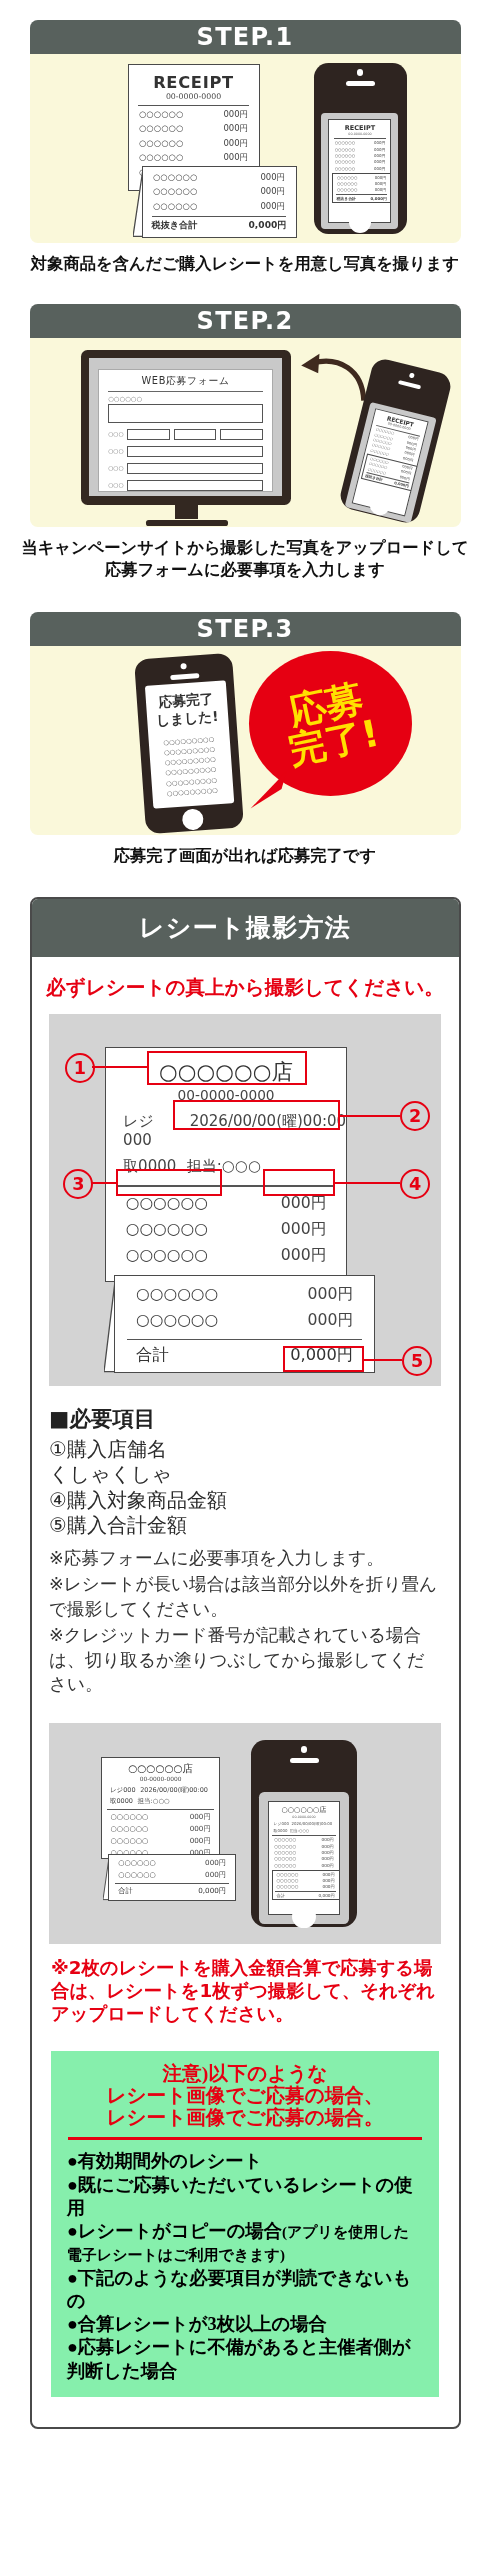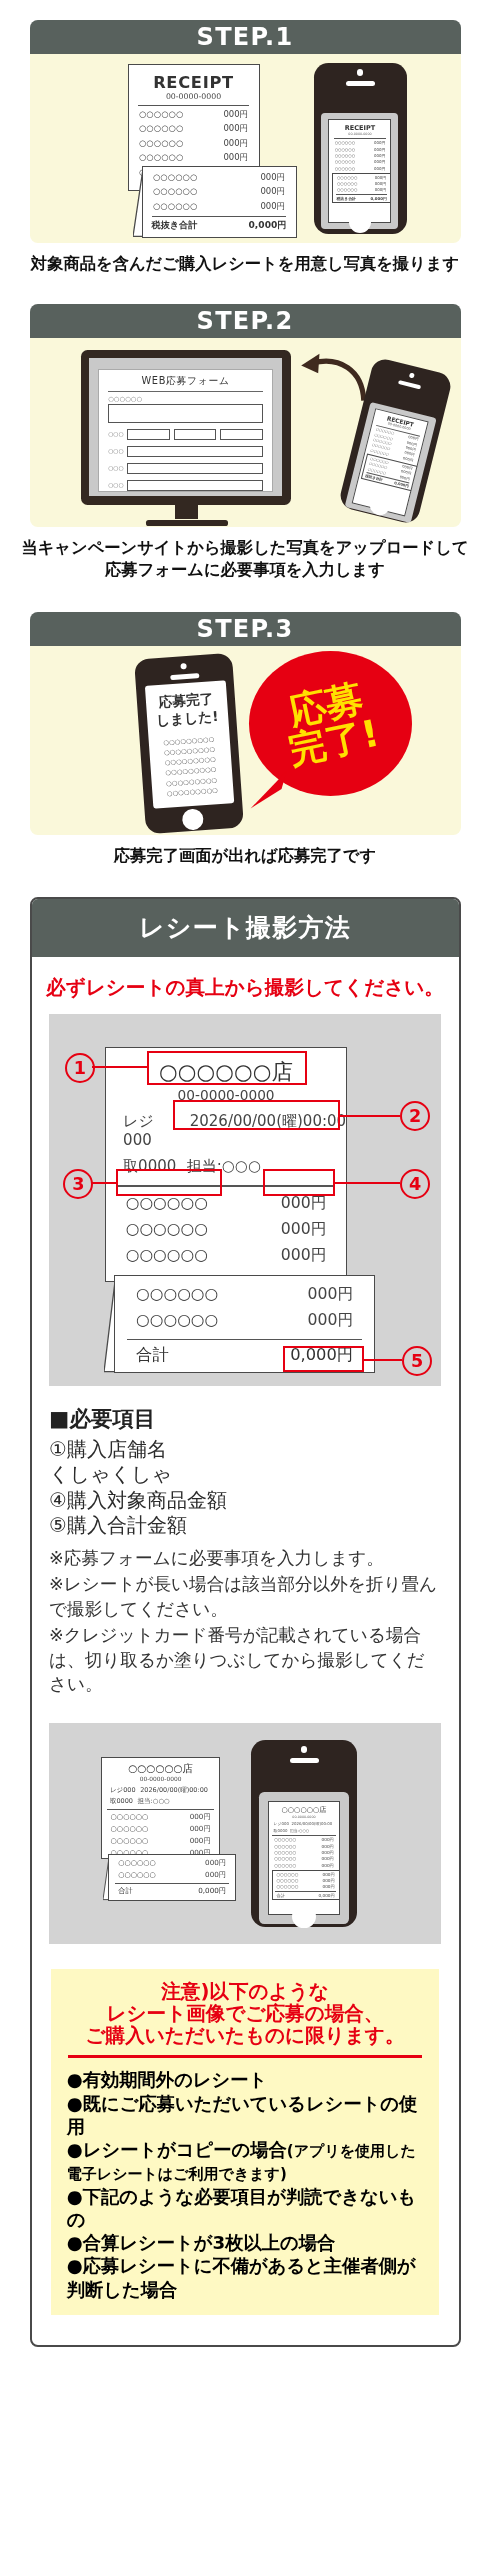--- a/index.html
+++ b/index.html
@@ -35,21 +35,21 @@
   .illus{background:#d3d3d3;margin:0 17.6px;position:relative;}
   .ann-circle{position:absolute;width:26px;height:26px;border:2px solid #e60012;
               border-radius:50%;color:#e60012;font-size:17.6px;font-weight:bold;
               display:flex;align-items:center;justify-content:center;background:transparent;}
   .ann-line{position:absolute;height:2px;background:#e60012;}
   .red-box{position:absolute;border:2px solid #e60012;box-sizing:border-box;}
   .req-head{font-size:21.5px;font-weight:bold;color:#222;margin:18.3px 17.6px 3.9px;}
   .req-item{font-size:20px;color:#2b2b2b;line-height:1.27;margin:0 17.6px;}
   .note{font-size:17.6px;color:#333;line-height:1.4;margin:1.3px 17.6px;}
   .red-note{color:#e60012;font-weight:bold;font-size:18.3px;line-height:1.28;margin:11.8px 19.6px 0;}
-  .caution{background:#fef9c3;margin:25px 19.6px 0;padding:11.8px 15.7px 14.4px;}
+  .caution{background:#86efac;margin:25px 19.6px 0;padding:11.8px 15.7px 14.4px;font-family:Liberation Serif, serif;}
   .caution-h{color:#e60012;font-weight:bold;font-size:19.6px;text-align:center;line-height:1.13;}
   .caution-underline{height:3.3px;background:#e60012;margin:7.8px 1.3px 10.4px;}
   .caution-b{color:#000;font-weight:bold;font-size:18.3px;line-height:1.27;}
   .caution-b .small{font-size:15px;}
   .panel-bottom-pad{height:30px;}
   .spacer30{height:19.6px;} .spacer45{height:29px;} .spacer48{height:31px;} .spacer46{height:30px;}
 </style>
 </head>
 <body>
 
@@ -506,25 +506,26 @@
                   <span>合計</span>
                   <span>0,000円</span>
                 </div>
             </div>
           </div>
         </div>
         <div class="home" style="left:41px;top:165px;width:23.5px;height:23.5px;"></div>
       </div>
     </div>
 
+    <div class="red-note">※2枚のレシートを購入金額合算で応募する場合は、レシートを1枚ずつ撮影して、それぞれアップロードしてください。</div>
 
     <div class="caution">
       <div class="caution-h">注意)以下のような</div>
       <div class="caution-h">レシート画像でご応募の場合、</div>
-      <div class="caution-h">ご購入いただいたものに限ります。</div>
+      <div class="caution-h">レシート画像でご応募の場合。</div>
       <div class="caution-underline"></div>
       <div class="caution-b">●有効期間外のレシート</div>
       <div class="caution-b">●既にご応募いただいているレシートの使用</div>
       <div class="caution-b"><span>●レシートがコピーの場合</span><span class="small">(アプリを使用した電子レシートはご利用できます)</span></div>
       <div class="caution-b">●下記のような必要項目が判読できないもの</div>
       <div class="caution-b">●合算レシートが3枚以上の場合</div>
       <div class="caution-b">●応募レシートに不備があると主催者側が判断した場合</div>
     </div>
 
     <div class="panel-bottom-pad"></div>

